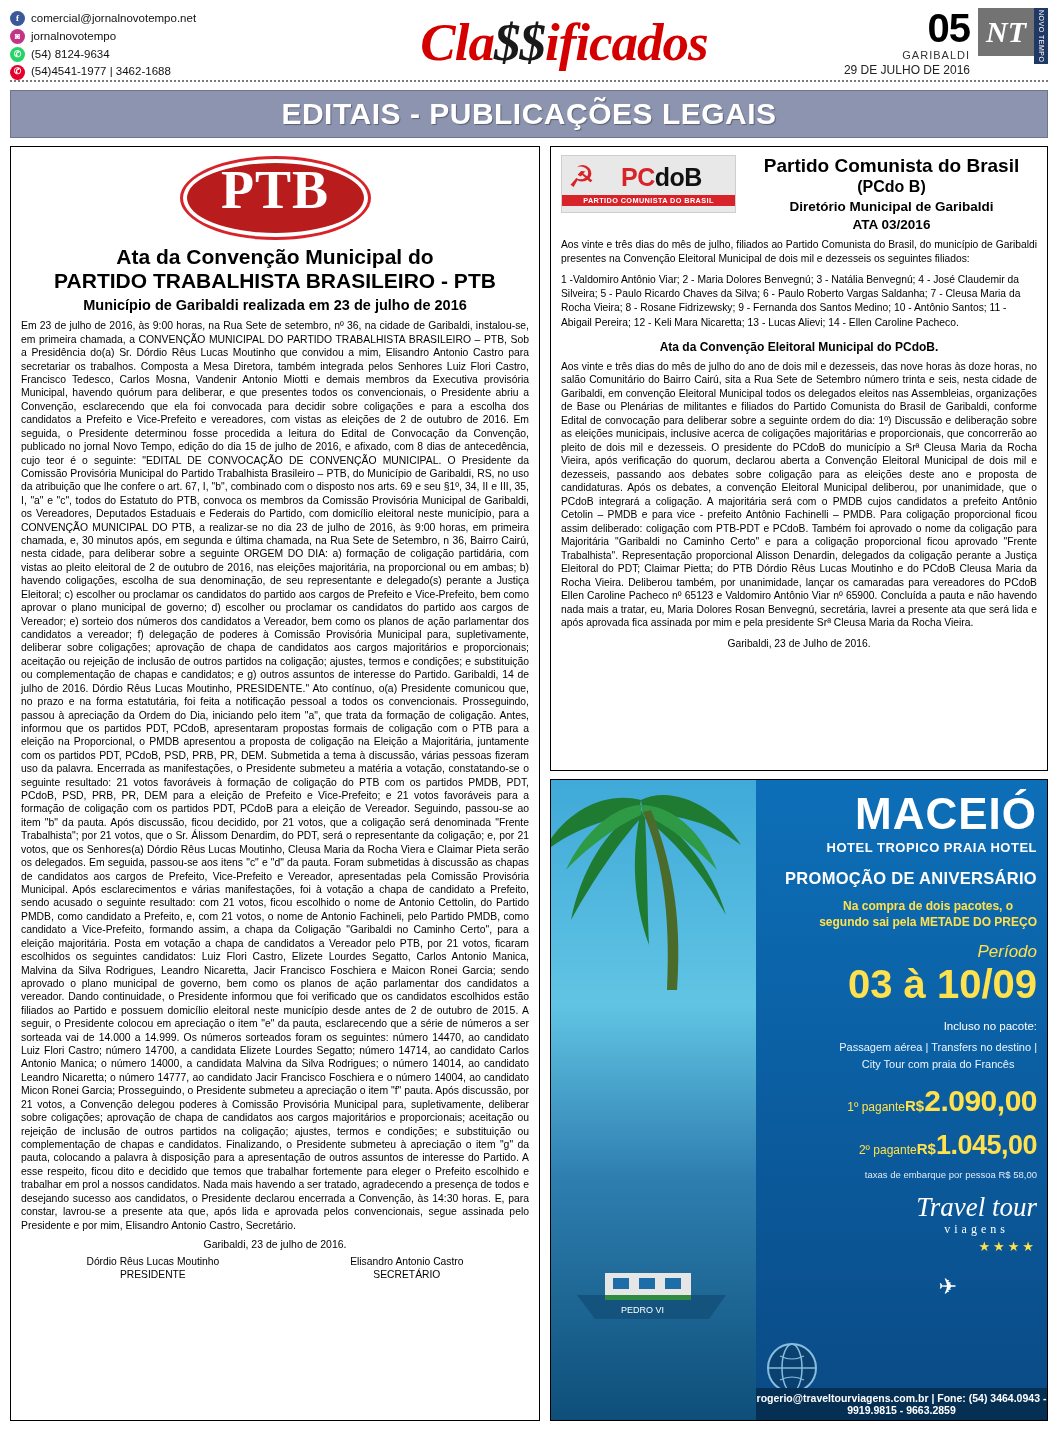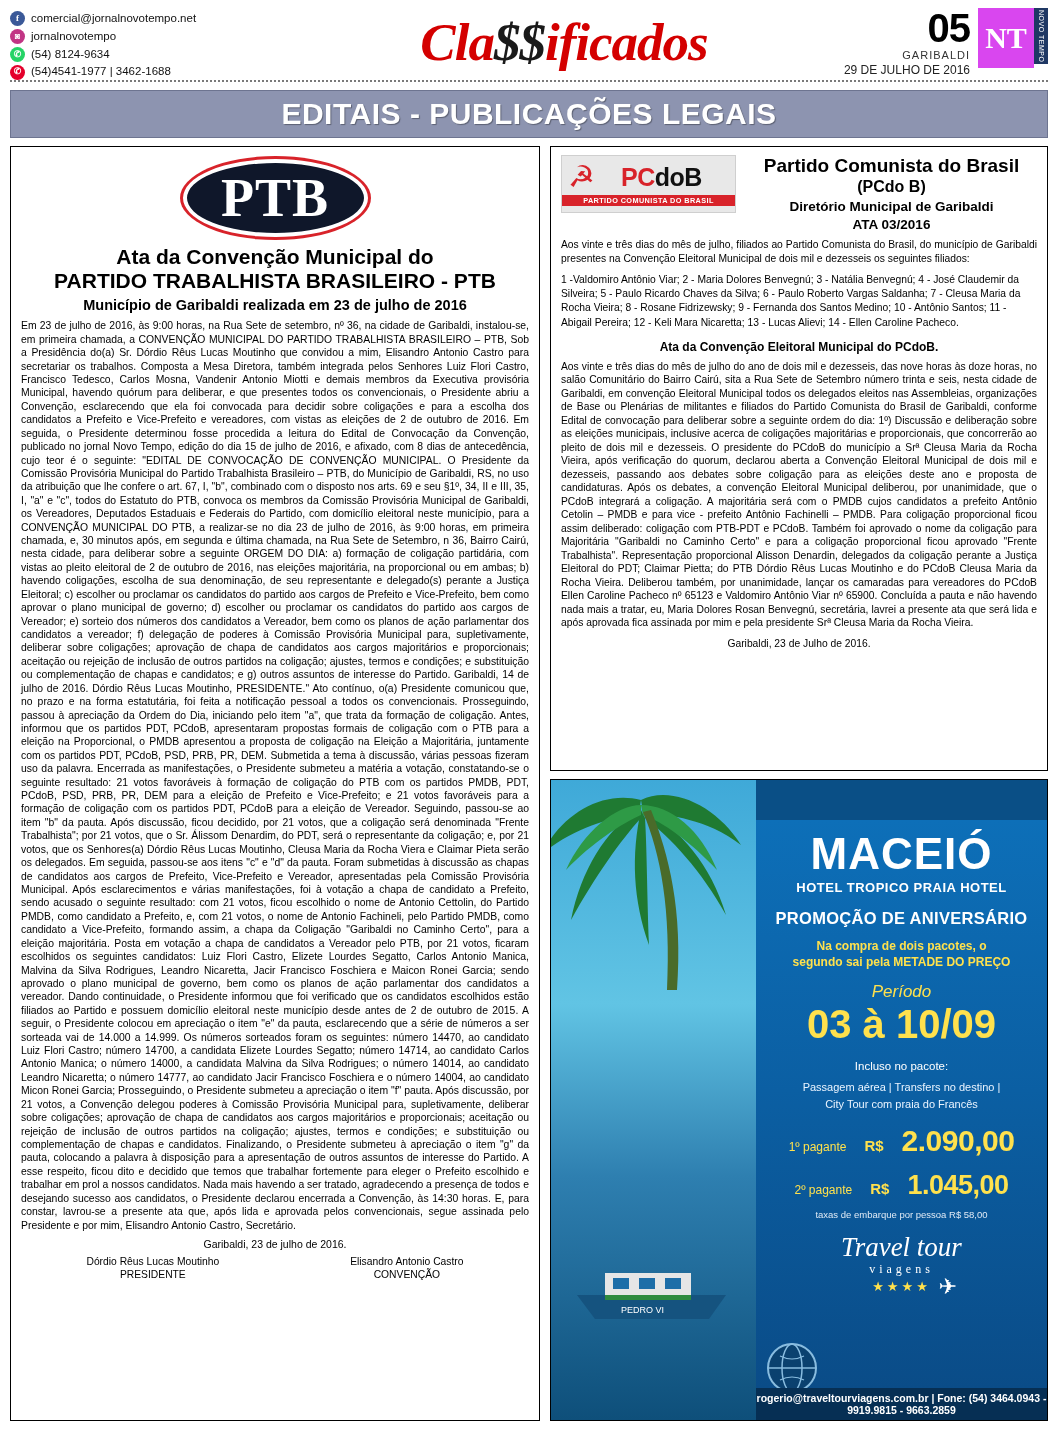--- a/index.html
+++ b/index.html
@@ -62,23 +62,24 @@
     align-items:flex-start;
     justify-content:flex-end;
     gap: 8px;
     padding-top: 4px;
   }
   .pg-texts { text-align:right; line-height:1.0; }
   .pg-num { font-size: 40px; font-weight: bold; letter-spacing:-1px; }
   .pg-city { font-size: 11px; letter-spacing: 1px; color:#333; margin-top:2px;}
   .pg-date { font-size: 12px; color:#222; margin-top:3px; }
   .nt-logo {
-    width: 56px; height: 60px; background:#d946ef; color:#fff;
+    width: 56px; height: 48px; background:#737373; color:#fff;
     position:relative; display:flex; align-items:center; justify-content:center;
     font-family:"Liberation Serif", serif; font-weight:bold; font-size:30px;
+    font-style:italic;
   }
   .nt-side {
     width: 14px; height: 56px; background:#1f3864; color:#fff;
     writing-mode: vertical-rl; text-orientation: mixed;
     font-size: 7px; letter-spacing:0.5px; display:flex; align-items:center; justify-content:center;
   }
   .nt-wrap { display:flex; }
 
   .dotted-rule {
     border-top: 2px dotted #7a7a7a;
@@ -119,24 +120,24 @@
     border:1px solid #000;
     padding: 8px 10px 8px 10px;
     height: 625px;
     display:flex; flex-direction:column;
   }
 
   
   .ptb-logo-wrap { display:flex; justify-content:center; margin: 4px 0 6px 0;}
   .ptb-logo {
     width: 185px; height: 78px; border-radius: 50%;
-    background: #0f172a;
+    background: #b91c1c;
     border: 4px solid #ffffff;
     box-shadow: 0 0 0 3px #d8232a;
-    display:flex; align-items:center; justify-content:center;
+    display:flex; justify-content:center;
     position:relative;
   }
   .ptb-logo .ptb-text {
     font-family:"Liberation Serif", serif;
     font-weight:bold; font-size:54px; color:#ffffff; letter-spacing:1px;
     line-height:1;
   }
   .ptb-title {
     text-align:center; font-weight:bold; font-size:21px; line-height:1.15;
     margin-top:2px;
@@ -211,35 +212,34 @@
     position:absolute; top:-20px; left:-30px; width:240px; height:260px;
   }
   .boat {
     position:absolute; bottom:95px; left:18px; width:165px; height:70px;
   }
   .ad-right {
     flex:1;
     background: linear-gradient(to bottom, #0d6fb8 0%, #0b5fa3 45%, #0a4a85 100%);
     color:#fff;
     padding: 12px 10px 6px 10px;
-    display:flex; flex-direction:column; align-items:center;
+    display:flex; flex-direction:column; align-items:flex-end;
     text-align:center;
     position:relative;
-    margin-top:40px;
   }
   .ad-maceio { font-size:44px; font-weight:bold; letter-spacing:1px; line-height:1; }
   .ad-hotel { font-size:13px; font-weight:bold; letter-spacing:0.5px; margin-top:4px; }
   .ad-promo { font-size:16.5px; font-weight:bold; margin-top:14px; letter-spacing:0.3px;}
   .ad-promo2 { font-size:12px; font-weight:bold; color:#ffe14d; margin-top:10px; line-height:1.35; }
   .ad-periodo { font-size:17px; font-style:italic; color:#ffe14d; margin-top:12px; }
   .ad-dates { font-size:40px; font-weight:bold; color:#ffe14d; line-height:1; margin-top:2px;}
   .ad-incluso { font-size:11.5px; margin-top:16px; }
   .ad-incl-lines { font-size:11px; margin-top:7px; line-height:1.5; color:#eaf4ff;}
   .ad-noites { font-size:14.5px; font-weight:bold; margin-top:14px; line-height:1.35; }
-  .price-row { display:flex; align-items:baseline; justify-content:center; gap:18px; margin-top:12px;}
+  .price-row { display:flex; align-items:baseline; justify-content:center; gap:0; margin-top:12px;}
   .price-label { font-size:12px; color:#ffe14d; }
   .price-rs { font-size:15px; font-weight:bold; color:#ffe14d; }
   .price-val { font-size:30px; font-weight:bold; color:#ffe14d; letter-spacing:-0.5px;}
   .price-row.second .price-val { font-size:27px; }
   .ad-taxas { font-size:9.5px; color:#dfeaf5; margin-top:8px; }
   .ad-travel {
     margin-top: 14px;
     font-family:"Liberation Serif", serif;
     font-size:27px; font-style:italic; color:#fff; line-height:1;
   }
@@ -319,21 +319,21 @@
     <div class="body-text">Em 23 de julho de 2016, às 9:00 horas, na Rua Sete de setembro, nº 36, na cidade de Garibaldi, instalou-se, em primeira chamada, a CONVENÇÃO MUNICIPAL DO PARTIDO TRABALHISTA BRASILEIRO – PTB, Sob a Presidência do(a) Sr. Dórdio Rêus Lucas Moutinho que convidou a mim, Elisandro Antonio Castro para secretariar os trabalhos. Composta a Mesa Diretora, também integrada pelos Senhores Luiz Flori Castro, Francisco Tedesco, Carlos Mosna, Vandenir Antonio Miotti e demais membros da Executiva provisória Municipal, havendo quórum para deliberar, e que presentes todos os convencionais, o Presidente abriu a Convenção, esclarecendo que ela foi convocada para decidir sobre coligações e para a escolha dos candidatos a Prefeito e Vice-Prefeito e vereadores, com vistas as eleições de 2 de outubro de 2016. Em seguida, o Presidente determinou fosse procedida a leitura do Edital de Convocação da Convenção, publicado no jornal Novo Tempo, edição do dia 15 de julho de 2016, e afixado, com 8 dias de antecedência, cujo teor é o seguinte: "EDITAL DE CONVOCAÇÃO DE CONVENÇÃO MUNICIPAL. O Presidente da Comissão Provisória Municipal do Partido Trabalhista Brasileiro – PTB, do Município de Garibaldi, RS, no uso da atribuição que lhe confere o art. 67, I, "b", combinado com o disposto nos arts. 69 e seu §1º, 34, II e III, 35, I, "a" e "c", todos do Estatuto do PTB, convoca os membros da Comissão Provisória Municipal de Garibaldi, os Vereadores, Deputados Estaduais e Federais do Partido, com domicílio eleitoral neste município, para a CONVENÇÃO MUNICIPAL DO PTB, a realizar-se no dia 23 de julho de 2016, às 9:00 horas, em primeira chamada, e, 30 minutos após, em segunda e última chamada, na Rua Sete de Setembro, n 36, Bairro Cairú, nesta cidade, para deliberar sobre a seguinte ORGEM DO DIA: a) formação de coligação partidária, com vistas ao pleito eleitoral de 2 de outubro de 2016, nas eleições majoritária, na proporcional ou em ambas; b) havendo coligações, escolha de sua denominação, de seu representante e delegado(s) perante a Justiça Eleitoral; c) escolher ou proclamar os candidatos do partido aos cargos de Prefeito e Vice-Prefeito, bem como aprovar o plano municipal de governo; d) escolher ou proclamar os candidatos do partido aos cargos de Vereador; e) sorteio dos números dos candidatos a Vereador, bem como os planos de ação parlamentar dos candidatos a vereador; f) delegação de poderes à Comissão Provisória Municipal para, supletivamente, deliberar sobre coligações; aprovação de chapa de candidatos aos cargos majoritários e proporcionais; aceitação ou rejeição de inclusão de outros partidos na coligação; ajustes, termos e condições; e substituição ou complementação de chapas e candidatos; e g) outros assuntos de interesse do Partido. Garibaldi, 14 de julho de 2016. Dórdio Rêus Lucas Moutinho, PRESIDENTE." Ato contínuo, o(a) Presidente comunicou que, no prazo e na forma estatutária, foi feita a notificação pessoal a todos os convencionais. Prosseguindo, passou à apreciação da Ordem do Dia, iniciando pelo item "a", que trata da formação de coligação. Antes, informou que os partidos PDT, PCdoB, apresentaram propostas formais de coligação com o PTB para a eleição na Proporcional, o PMDB apresentou a proposta de coligação na Eleição a Majoritária, juntamente com os partidos PDT, PCdoB, PSD, PRB, PR, DEM. Submetida a tema à discussão, várias pessoas fizeram uso da palavra. Encerrada as manifestações, o Presidente submeteu a matéria a votação, constatando-se o seguinte resultado: 21 votos favoráveis à formação de coligação do PTB com os partidos PMDB, PDT, PCdoB, PSD, PRB, PR, DEM para a eleição de Prefeito e Vice-Prefeito; e 21 votos favoráveis para a formação de coligação com os partidos PDT, PCdoB para a eleição de Vereador. Seguindo, passou-se ao item "b" da pauta. Após discussão, ficou decidido, por 21 votos, que a coligação será denominada "Frente Trabalhista"; por 21 votos, que o Sr. Álissom Denardim, do PDT, será o representante da coligação; e, por 21 votos, que os Senhores(a) Dórdio Rêus Lucas Moutinho, Cleusa Maria da Rocha Viera e Claimar Pieta serão os delegados. Em seguida, passou-se aos itens "c" e "d" da pauta. Foram submetidas à discussão as chapas de candidatos aos cargos de Prefeito, Vice-Prefeito e Vereador, apresentadas pela Comissão Provisória Municipal. Após esclarecimentos e várias manifestações, foi à votação a chapa de candidato a Prefeito, sendo acusado o seguinte resultado: com 21 votos, ficou escolhido o nome de Antonio Cettolin, do Partido PMDB, como candidato a Prefeito, e, com 21 votos, o nome de Antonio Fachineli, pelo Partido PMDB, como candidato a Vice-Prefeito, formando assim, a chapa da Coligação "Garibaldi no Caminho Certo", para a eleição majoritária. Posta em votação a chapa de candidatos a Vereador pelo PTB, por 21 votos, ficaram escolhidos os seguintes candidatos: Luiz Flori Castro, Elizete Lourdes Segatto, Carlos Antonio Manica, Malvina da Silva Rodrigues, Leandro Nicaretta, Jacir Francisco Foschiera e Maicon Ronei Garcia; sendo aprovado o plano municipal de governo, bem como os planos de ação parlamentar dos candidatos a vereador. Dando continuidade, o Presidente informou que foi verificado que os candidatos escolhidos estão filiados ao Partido e possuem domicílio eleitoral neste município desde antes de 2 de outubro de 2015. A seguir, o Presidente colocou em apreciação o item "e" da pauta, esclarecendo que a série de números a ser sorteada vai de 14.000 a 14.999. Os números sorteados foram os seguintes: número 14470, ao candidato Luiz Flori Castro; número 14700, a candidata Elizete Lourdes Segatto; número 14714, ao candidato Carlos Antonio Manica; o número 14000, a candidata Malvina da Silva Rodrigues; o número 14014, ao candidato Leandro Nicaretta; o número 14777, ao candidato Jacir Francisco Foschiera e o número 14004, ao candidato Micon Ronei Garcia; Prosseguindo, o Presidente submeteu a apreciação o item "f" pauta. Após discussão, por 21 votos, a Convenção delegou poderes à Comissão Provisória Municipal para, supletivamente, deliberar sobre coligações; aprovação de chapa de candidatos aos cargos majoritários e proporcionais; aceitação ou rejeição de inclusão de outros partidos na coligação; ajustes, termos e condições; e substituição ou complementação de chapas e candidatos. Finalizando, o Presidente submeteu à apreciação o item "g" da pauta, colocando a palavra à disposição para a apresentação de outros assuntos de interesse do Partido. A esse respeito, ficou dito e decidido que temos que trabalhar fortemente para eleger o Prefeito escolhido e trabalhar em prol a nossos candidatos. Nada mais havendo a ser tratado, agradecendo a presença de todos e desejando sucesso aos candidatos, o Presidente declarou encerrada a Convenção, às 14:30 horas. E, para constar, lavrou-se a presente ata que, após lida e aprovada pelos convencionais, segue assinada pelo Presidente e por mim, Elisandro Antonio Castro, Secretário.</div>
     <div class="sig-area">
       <div class="sig-center">Garibaldi, 23 de julho de 2016.</div>
       <div class="sig-row">
         <div>
           <div>Dórdio Rêus Lucas Moutinho</div>
           <div>PRESIDENTE</div>
         </div>
         <div>
           <div>Elisandro Antonio Castro</div>
-          <div>CONVENÇÃO</div>
+          <div>SECRETÁRIO</div>
         </div>
       </div>
     </div>
   </div>
 
   <div class="col-right">
 
     <div class="box-pcdob">
       <div class="pcdob-head">
         <div class="pcdob-flag">

